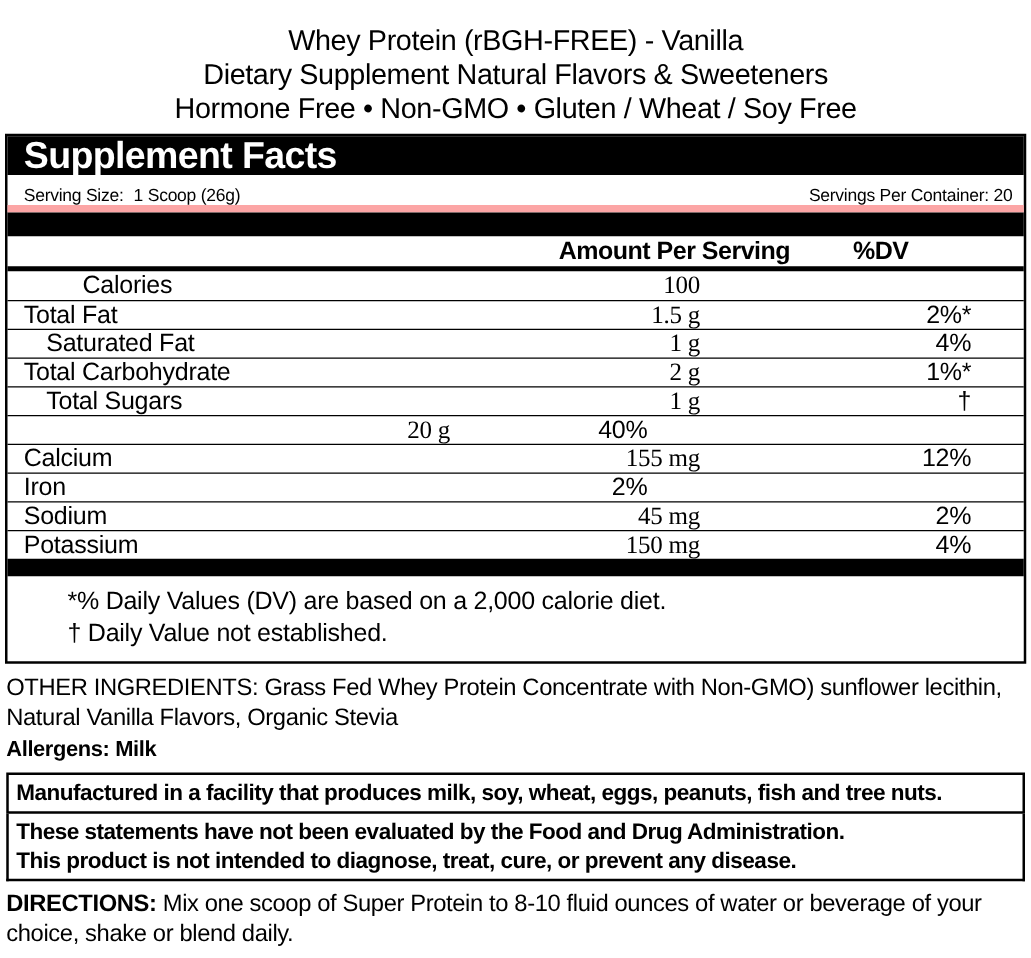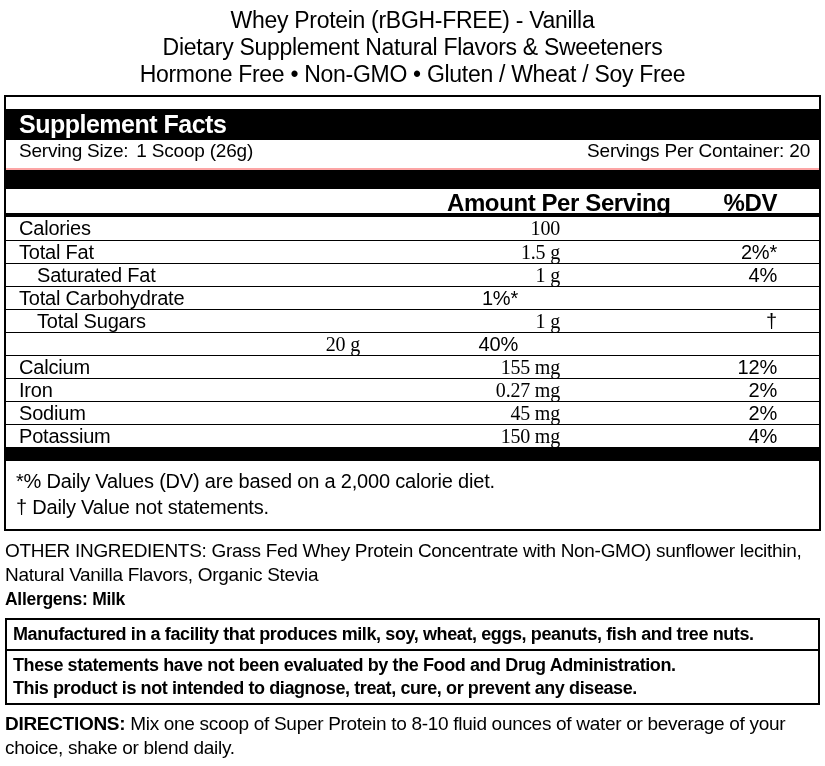--- a/index.html
+++ b/index.html
@@ -5,67 +5,67 @@
   * { margin: 0; padding: 0; box-sizing: border-box; }
   html, body {
     width: 825px; height: 766px;
     background: #ffffff; color: #000000;
     font-family: "Liberation Sans", sans-serif;
     overflow: hidden;
   }
   .label-root { width: 825px; height: 766px; }
 
   
-  .titles { text-align: center; padding-top: 7px; letter-spacing: -0.3px; }
+  .titles { text-align: center; padding-top: 19px; letter-spacing: -0.3px; }
   .titles .t-line { font-size: 23px; line-height: 27px; font-weight: 400; }
 
   
   .facts-box {
     margin: 7px 4px 0 4px;
     border: 2px solid #000;
     background: #fff;
   }
   .facts-title-bar {
     background: #000; color: #fff;
-    font-weight: bold; font-size: 25px; line-height: 31px;
-    height: 31px; padding-left: 13px; letter-spacing: -0.5px; margin-top: 12px;
+    font-weight: bold; font-size: 30px; line-height: 31px;
+    height: 31px; padding-left: 13px; letter-spacing: -0.5px;
   }
   .serving-row {
-    display: flex; justify-content: space-between; align-items: flex-start;
-    height: 30px; font-size: 19px; letter-spacing: -0.2px;
+    display: flex; justify-content: space-between; align-items: flex-end;
+    height: 30px; font-size: 14px; letter-spacing: -0.2px;
     padding: 0 9px 0 13px;
-    border-bottom: 2px solid #fca5a5;
+    border-bottom: 6px solid #fca5a5;
   }
   .serving-left .sep { display: inline-block; width: 8px; }
   .bar { background: #000; width: 100%; }
   .bar-1 { height: 19px; }
   .bar-2 { height: 14px; }
 
   .thead {
     display: grid; grid-template-columns: 441px auto 1fr;
     align-items: center; height: 24px;
-    font-weight: bold; font-size: 24px; letter-spacing: -0.4px; border-radius: 12px;
-  }
-  .thead .th-dv { text-align: right; padding-right: 42px; }
+    font-weight: bold; font-size: 20px; letter-spacing: -0.4px; border-radius: 12px;
+  }
+  .thead .th-dv { text-align: center; padding-right: 42px; }
   .thick-rule { height: 4px; background: #000; }
 
   .t-row {
     display: grid; grid-template-columns: 1fr 200px 259px;
     align-items: center;
     height: 23px;
     font-size: 20px; letter-spacing: -0.2px;
     border-top: 1px solid #000;
   }
-  .t-row:first-of-type { border-top: none; }
+  .t-row:first-of-type { border-top: none; margin-left: 47px; }
   .c-name { padding-left: 13px; white-space: nowrap; }
   .t-row.indent .c-name { padding-left: 31px; }
   .c-amount { text-align: right; white-space: nowrap; font-family: Liberation Serif, serif; }
   .c-dv { text-align: right; padding-right: 42px; white-space: nowrap; }
 
-  .footnotes { padding: 7px 10px 9px 10px; font-size: 20px; letter-spacing: -0.2px; }
+  .footnotes { padding: 7px 10px 9px 10px; font-size: 20px; letter-spacing: -0.2px; margin-left: 38px; }
   .footnotes .fn { line-height: 26px; }
 
   
   .below { margin: 8px 5px 0 5px; }
   .other-ingredients, .directions {
     font-size: 19px; line-height: 24px; letter-spacing: -0.3px;
   }
   .inline-label { font-weight: normal; }
   .allergens { font-size: 17.5px; line-height: 24px; font-weight: bold; letter-spacing: -0.3px; }
 
@@ -124,58 +124,58 @@
         <span class="c-amount">1.5 g</span>
         <span class="c-dv">2%*</span>
       </div>
       <div class="t-row indent">
         <span class="c-name">Saturated Fat</span>
         <span class="c-amount">1 g</span>
         <span class="c-dv">4%</span>
       </div>
       <div class="t-row">
         <span class="c-name">Total Carbohydrate</span>
+        <span class="c-amount">2 g</span>
         <span class="c-dv">1%*</span>
       </div>
       <div class="t-row indent">
         <span class="c-name">Total Sugars</span>
         <span class="c-amount">1 g</span>
         <span class="c-dv">†</span>
       </div>
       <div class="t-row">
         <span class="c-amount">20 g</span>
         <span class="c-dv">40%</span>
       </div>
       <div class="t-row">
         <span class="c-name">Calcium</span>
         <span class="c-amount">155 mg</span>
         <span class="c-dv">12%</span>
       </div>
       <div class="t-row">
         <span class="c-name">Iron</span>
-        <span class="c-amount">0.27 mg</span>
         <span class="c-dv">2%</span>
       </div>
       <div class="t-row">
         <span class="c-name">Sodium</span>
         <span class="c-amount">45 mg</span>
         <span class="c-dv">2%</span>
       </div>
       <div class="t-row">
         <span class="c-name">Potassium</span>
         <span class="c-amount">150 mg</span>
         <span class="c-dv">4%</span>
       </div>
     </div>
 
     <div class="bar bar-2"></div>
 
     <div class="footnotes">
       <div class="fn">*% Daily Values (DV) are based on a 2,000 calorie diet.</div>
-      <div class="fn">† Daily Value not statements.</div>
+      <div class="fn">† Daily Value not established.</div>
     </div>
   </div>
 
   <div class="below">
 
     <div class="other-ingredients">
       <span class="inline-label">OTHER INGREDIENTS:</span>
       <span>Grass Fed Whey Protein Concentrate with Non-GMO) sunflower lecithin, Natural Vanilla Flavors, Organic Stevia</span>
     </div>
 

